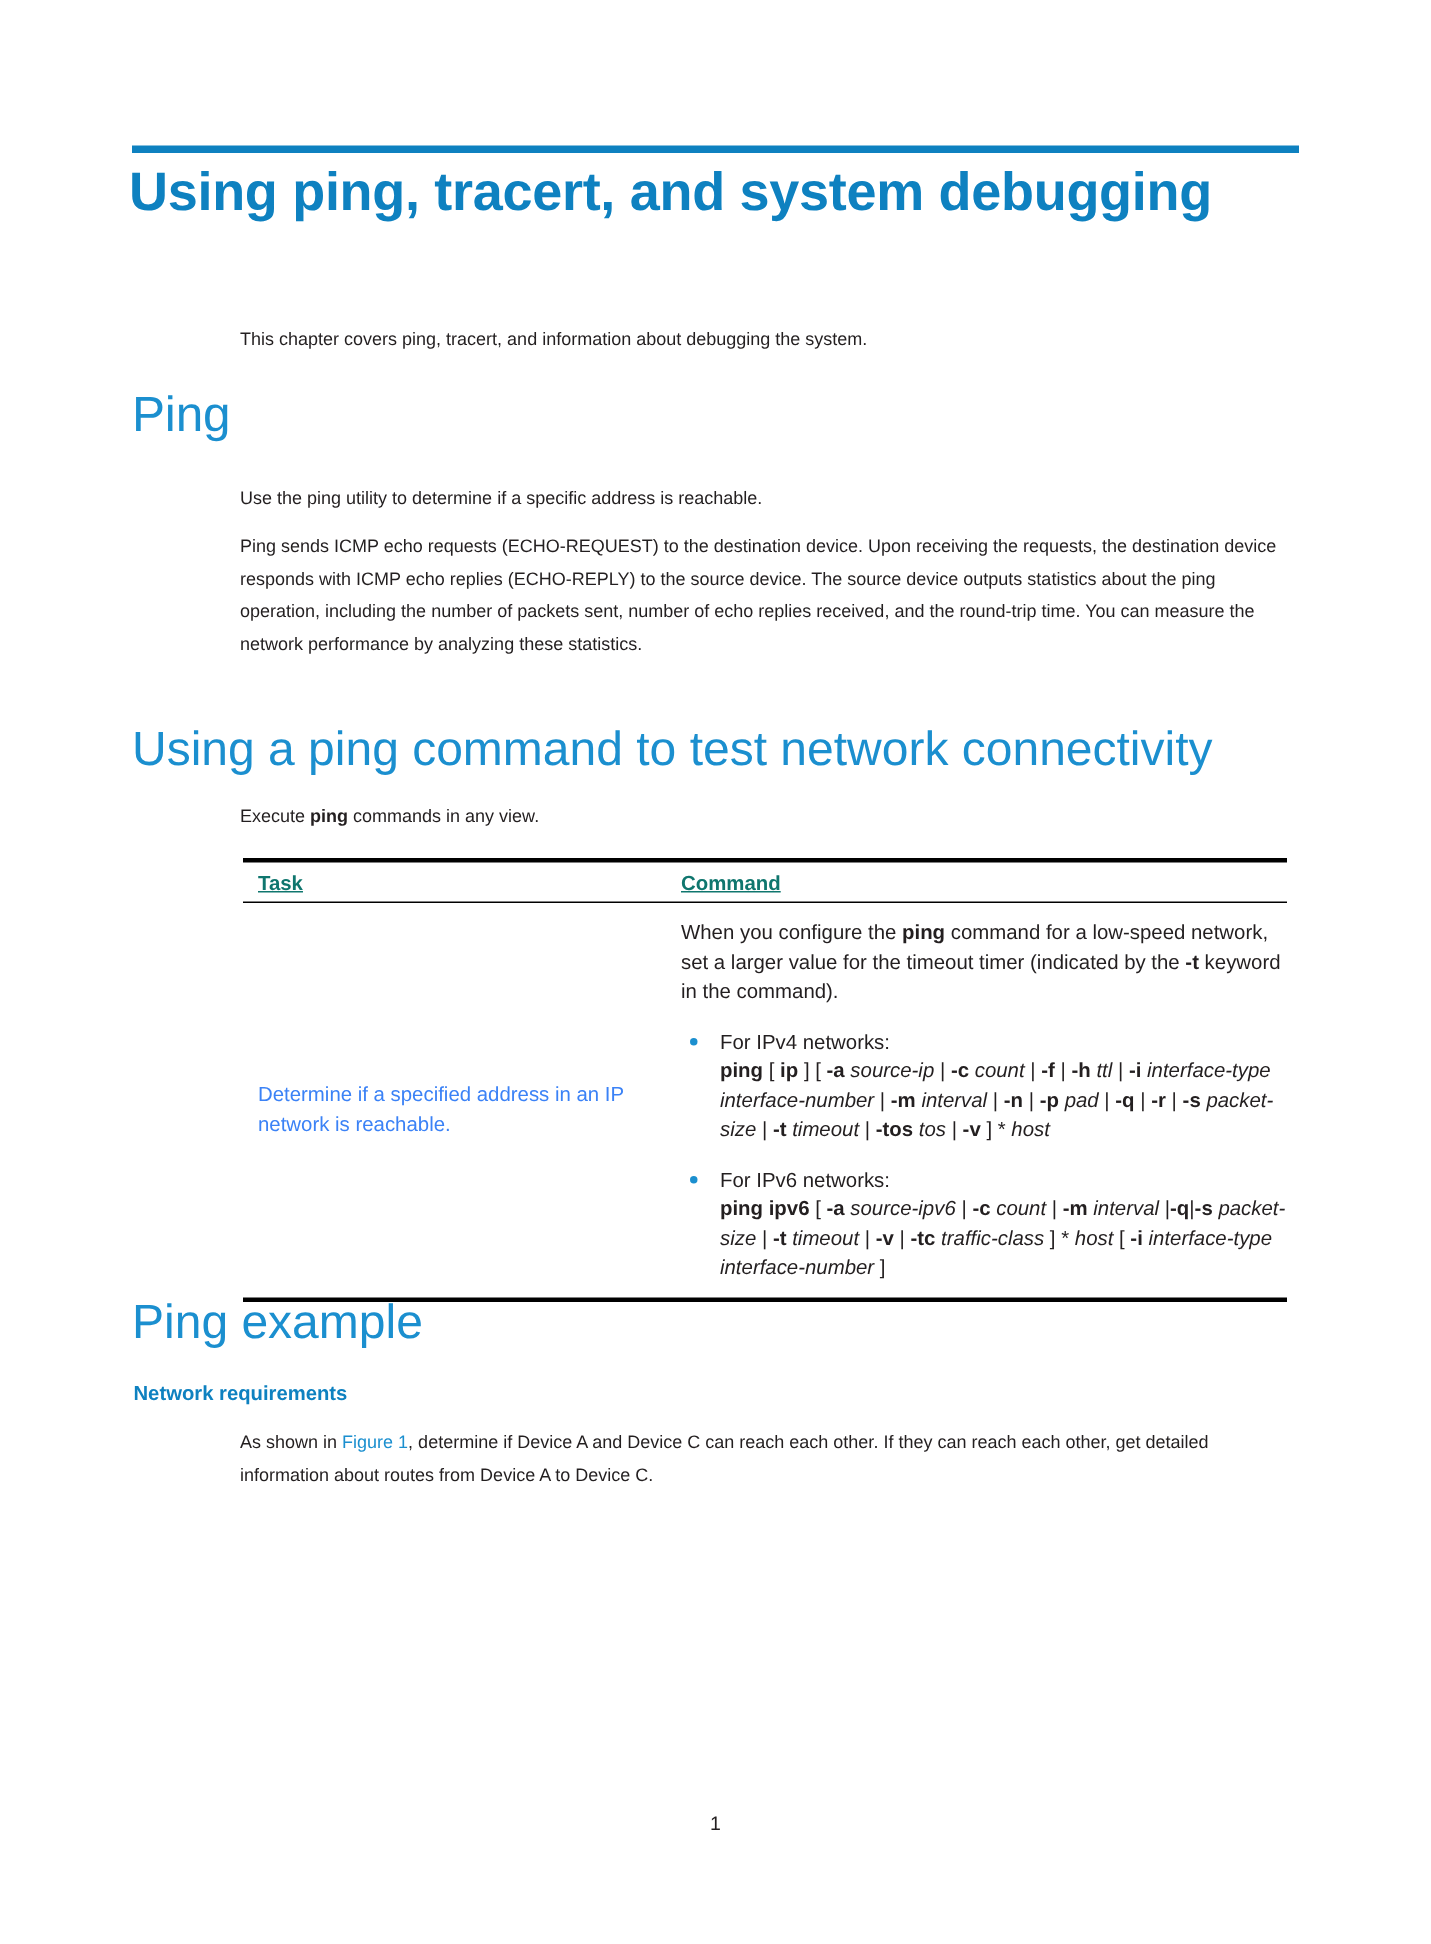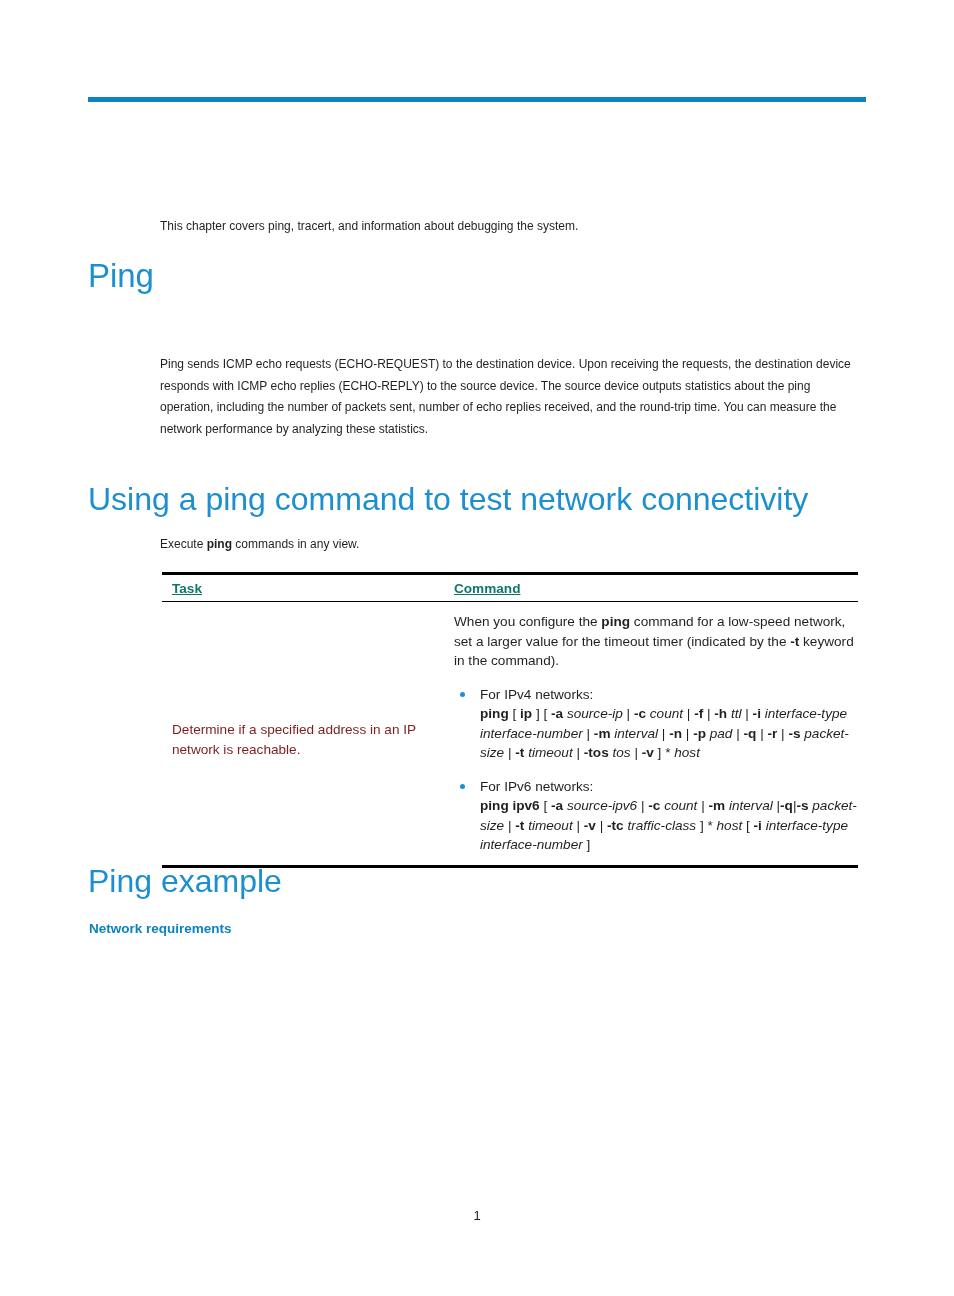--- a/index.html
+++ b/index.html
@@ -128,21 +128,21 @@
     display: flex;
     align-items: flex-start;
   }
   .td-task {
     width: 286px;
     box-sizing: border-box;
     padding-left: 10px;
     padding-top: 118px;
     font-size: 13.6px;
     line-height: 19.5px;
-    color: #7f1d1d;
+    color: #3b82f6;
   }
   .td-cmd {
     flex: 1;
     box-sizing: border-box;
     padding-left: 6px;
     padding-top: 10px;
     padding-bottom: 10px;
     font-size: 13.6px;
     line-height: 19.5px;
     color: #231f20;
@@ -184,25 +184,27 @@
     font-size: 13px;
     color: #231f20;
   }
 </style>
 </head>
 <body>
 
 <div class="page">
 
   <div class="title-rule"></div>
+  <div class="chapter-title">Using ping, tracert, and system debugging</div>
 
   <div class="body-p" style="top:216px;">This chapter covers ping, tracert, and information about debugging the system.</div>
 
   <div class="h1" style="top:258px;">Ping</div>
 
+  <div class="body-p" style="top:322px;">Use the ping utility to determine if a specific address is reachable.</div>
 
   <div class="body-p" style="top:354px;">Ping sends ICMP echo requests (ECHO-REQUEST) to the destination device. Upon receiving the requests, the destination device responds with ICMP echo replies (ECHO-REPLY) to the source device. The source device outputs statistics about the ping operation, including the number of packets sent, number of echo replies received, and the round-trip time. You can measure the network performance by analyzing these statistics.</div>
 
   <div class="h2" style="top:482px;">Using a ping command to test network connectivity</div>
 
   <div class="body-p" style="top:534px;">
     <span>Execute </span><b>ping</b><span> commands in any view.</span>
   </div>
 
   <div class="cmd-table">
@@ -227,16 +229,19 @@
       </div>
     </div>
 
     <div class="tbl-rule-bot"></div>
   </div>
 
   <div class="h2" style="top:864px;">Ping example</div>
 
   <div class="h3" style="top:921px;">Network requirements</div>
 
+  <div class="body-p" style="top:951px;">
+    <span>As shown in </span><a class="link" href="#" style="text-decoration:none;">Figure 1</a><span>, determine if Device A and Device C can reach each other. If they can reach each other, get detailed information about routes from Device A to Device C.</span>
+  </div>
 
   <div class="page-number">1</div>
 
 </div>
 
 </body></html>

